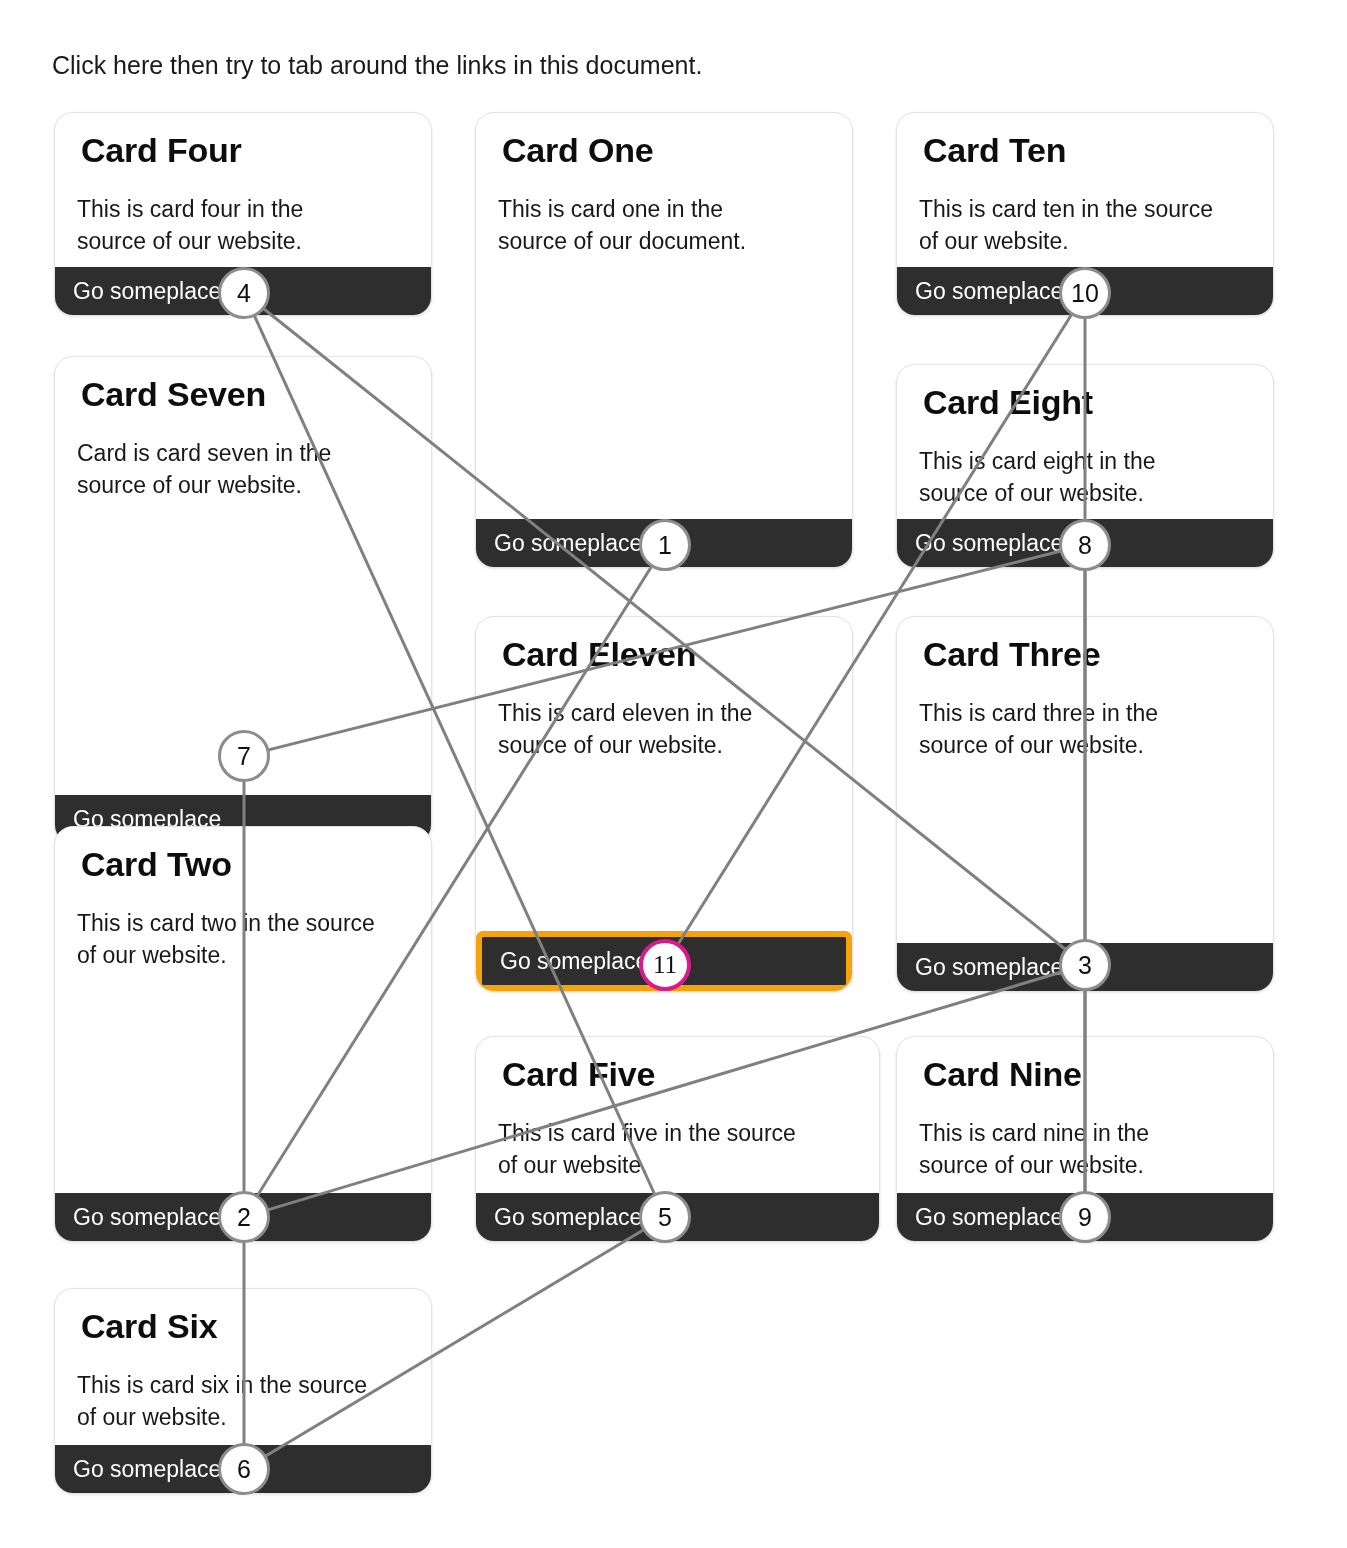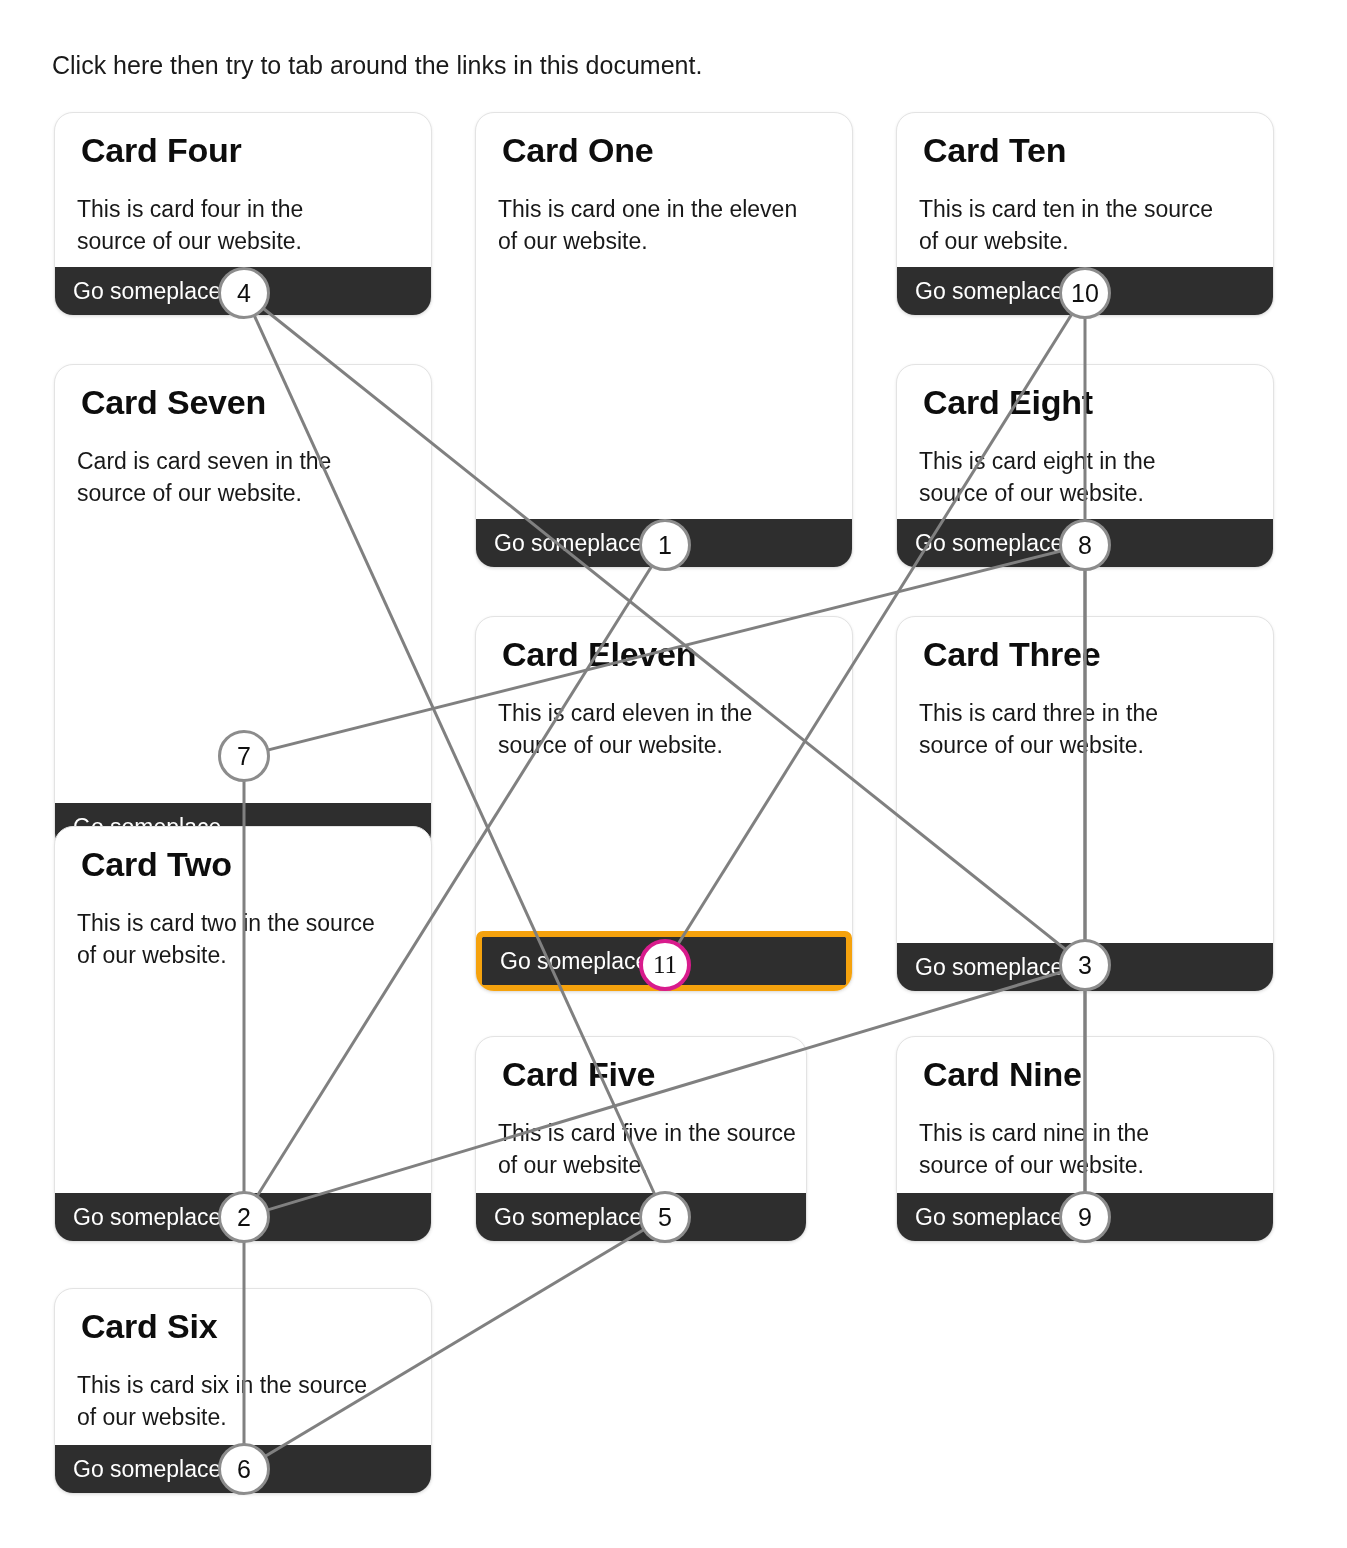--- a/index.html
+++ b/index.html
@@ -128,33 +128,33 @@
 
 <div class="card" style="left: 54px; top: 112px; width: 378px; height: 204px;">
       <div class="card-title">Card Four</div>
       <div class="card-body">This is card four in the source of our website.</div>
       <a class="card-link" href="#">
         <span class="link-text">Go someplace</span>
       </a>
     </div>
     <div class="card" style="left: 475px; top: 112px; width: 378px; height: 456px;">
       <div class="card-title">Card One</div>
-      <div class="card-body">This is card one in the eleven of our website.</div>
+      <div class="card-body">This is card one in the source of our document.</div>
       <a class="card-link" href="#">
         <span class="link-text">Go someplace</span>
       </a>
     </div>
     <div class="card" style="left: 896px; top: 112px; width: 378px; height: 204px;">
       <div class="card-title">Card Ten</div>
       <div class="card-body">This is card ten in the source of our website.</div>
       <a class="card-link" href="#">
         <span class="link-text">Go someplace</span>
       </a>
     </div>
-    <div class="card" style="left: 54px; top: 364px; width: 378px; height: 488px;">
+    <div class="card" style="left: 54px; top: 356px; width: 378px; height: 488px;">
       <div class="card-title">Card Seven</div>
       <div class="card-body">Card is card seven in the source of our website.</div>
       <a class="card-link" href="#">
         <span class="link-text">Go someplace</span>
       </a>
     </div>
     <div class="card" style="left: 896px; top: 364px; width: 378px; height: 204px;">
       <div class="card-title">Card Eight</div>
       <div class="card-body">This is card eight in the source of our website.</div>
       <a class="card-link" href="#">
@@ -175,21 +175,21 @@
         <span class="link-text">Go someplace</span>
       </a>
     </div>
     <div class="card" style="left: 54px; top: 826px; width: 378px; height: 416px;">
       <div class="card-title">Card Two</div>
       <div class="card-body">This is card two in the source of our website.</div>
       <a class="card-link" href="#">
         <span class="link-text">Go someplace</span>
       </a>
     </div>
-    <div class="card" style="left: 475px; top: 1036px; width: 332px; height: 206px;">
+    <div class="card" style="left: 475px; top: 1036px; width: 405px; height: 206px;">
       <div class="card-title">Card Five</div>
       <div class="card-body">This is card five in the source of our website.</div>
       <a class="card-link" href="#">
         <span class="link-text">Go someplace</span>
       </a>
     </div>
     <div class="card" style="left: 896px; top: 1036px; width: 378px; height: 206px;">
       <div class="card-title">Card Nine</div>
       <div class="card-body">This is card nine in the source of our website.</div>
       <a class="card-link" href="#">

